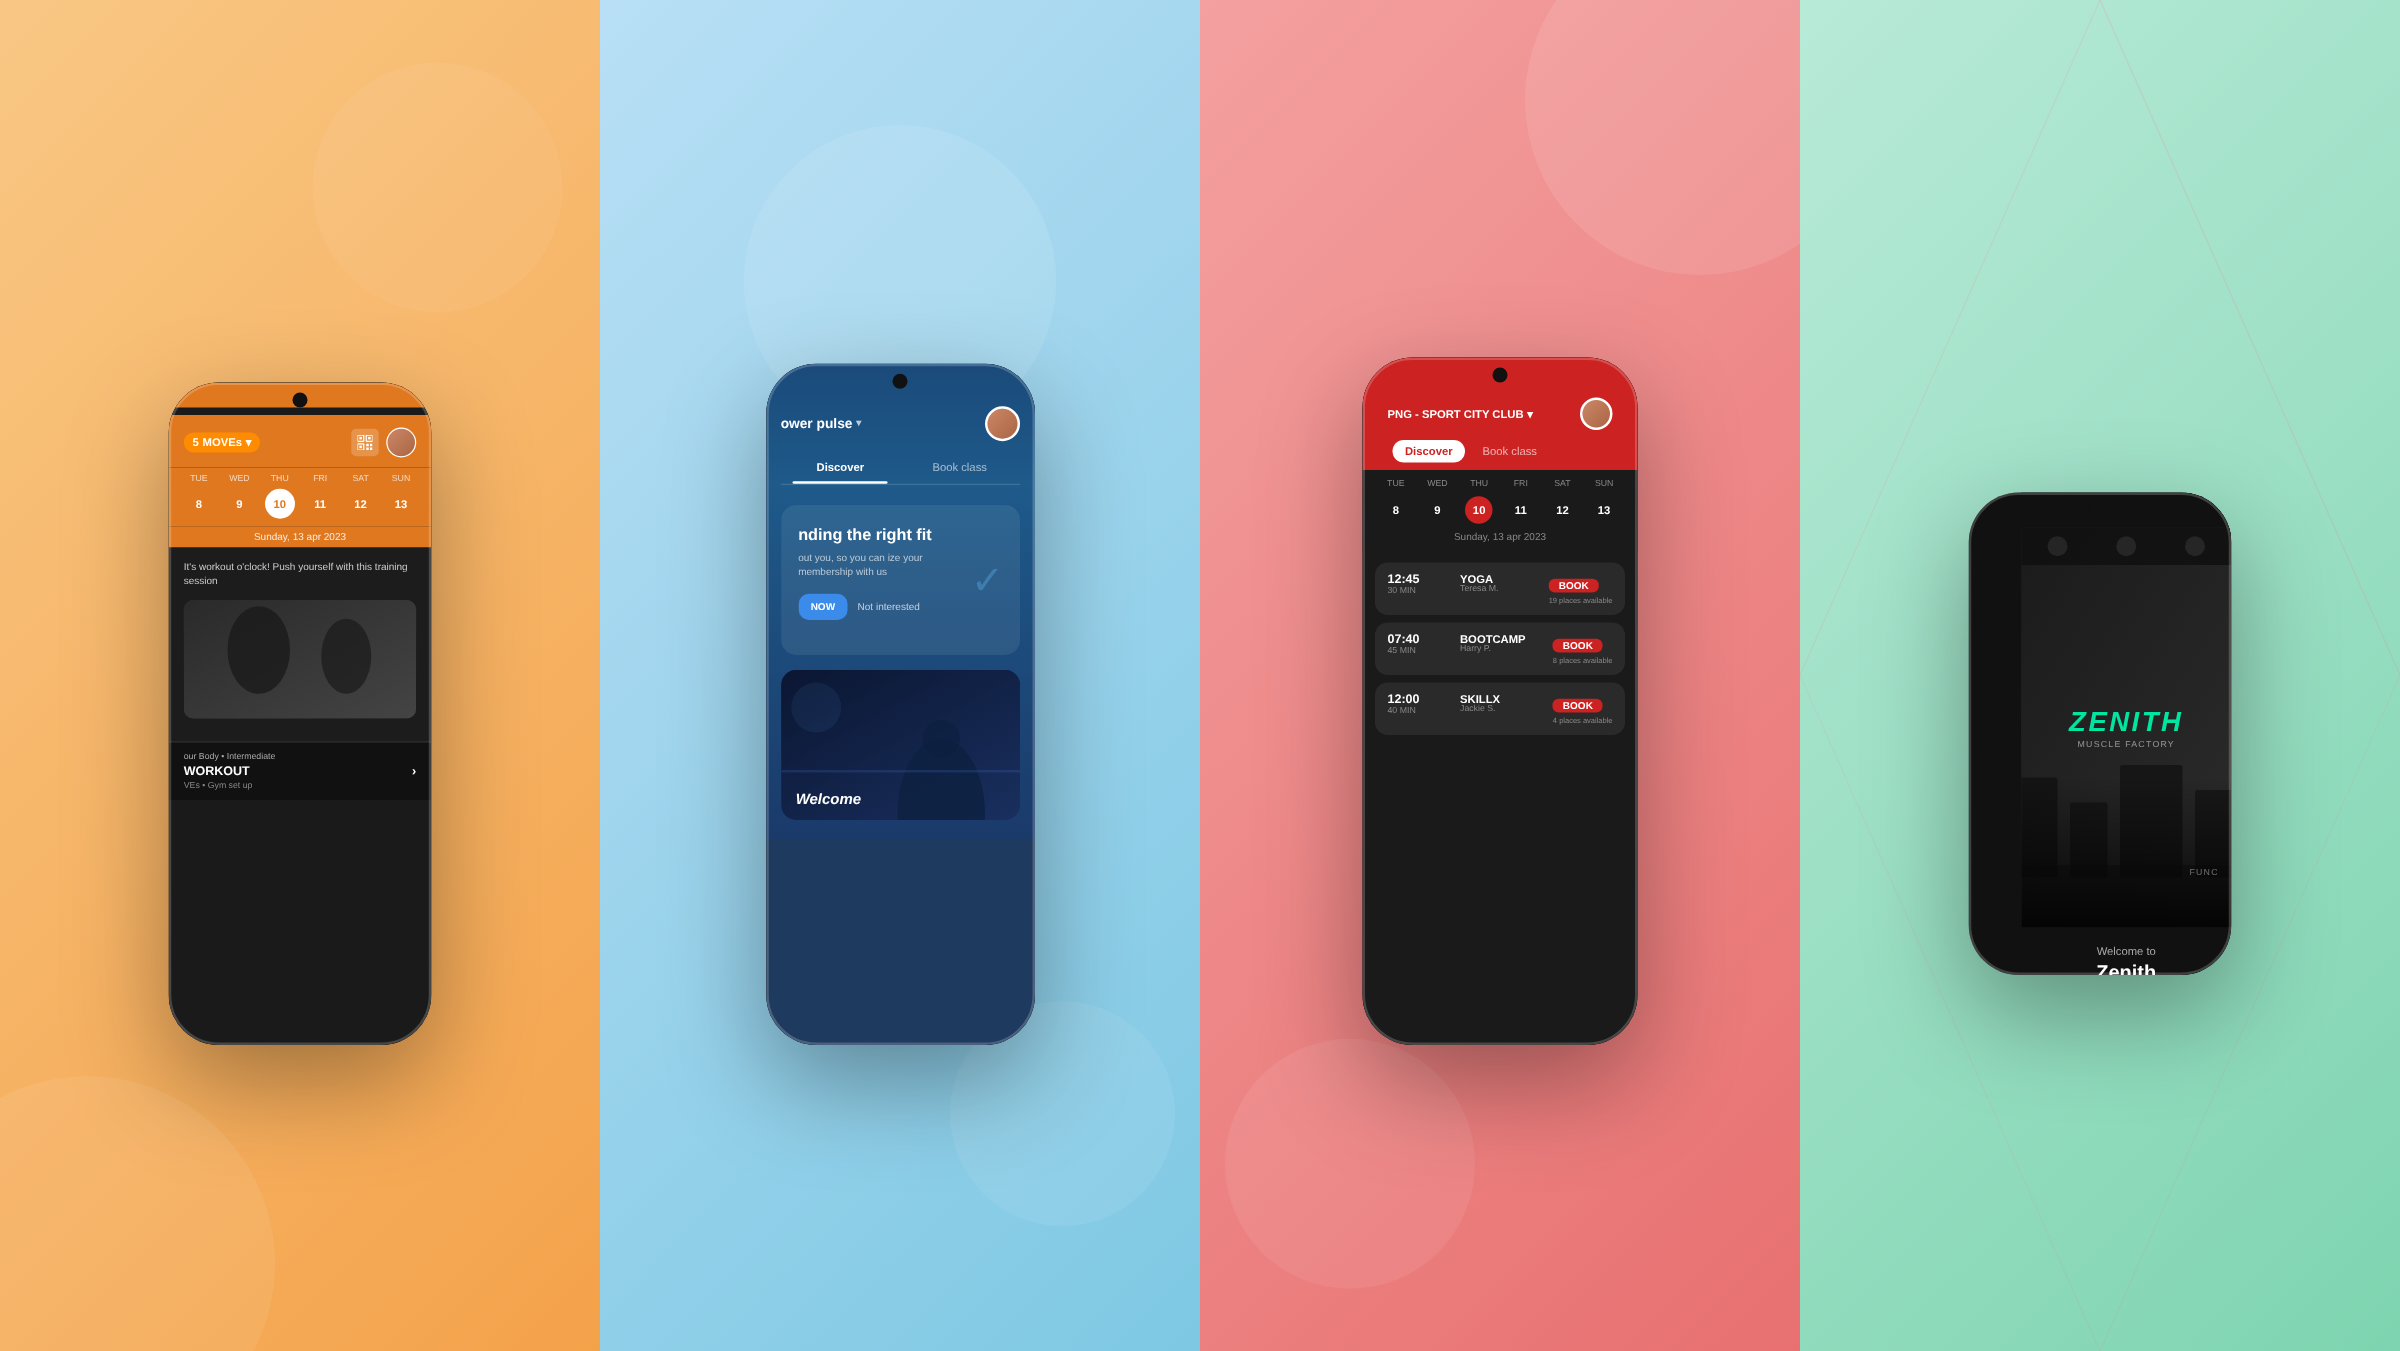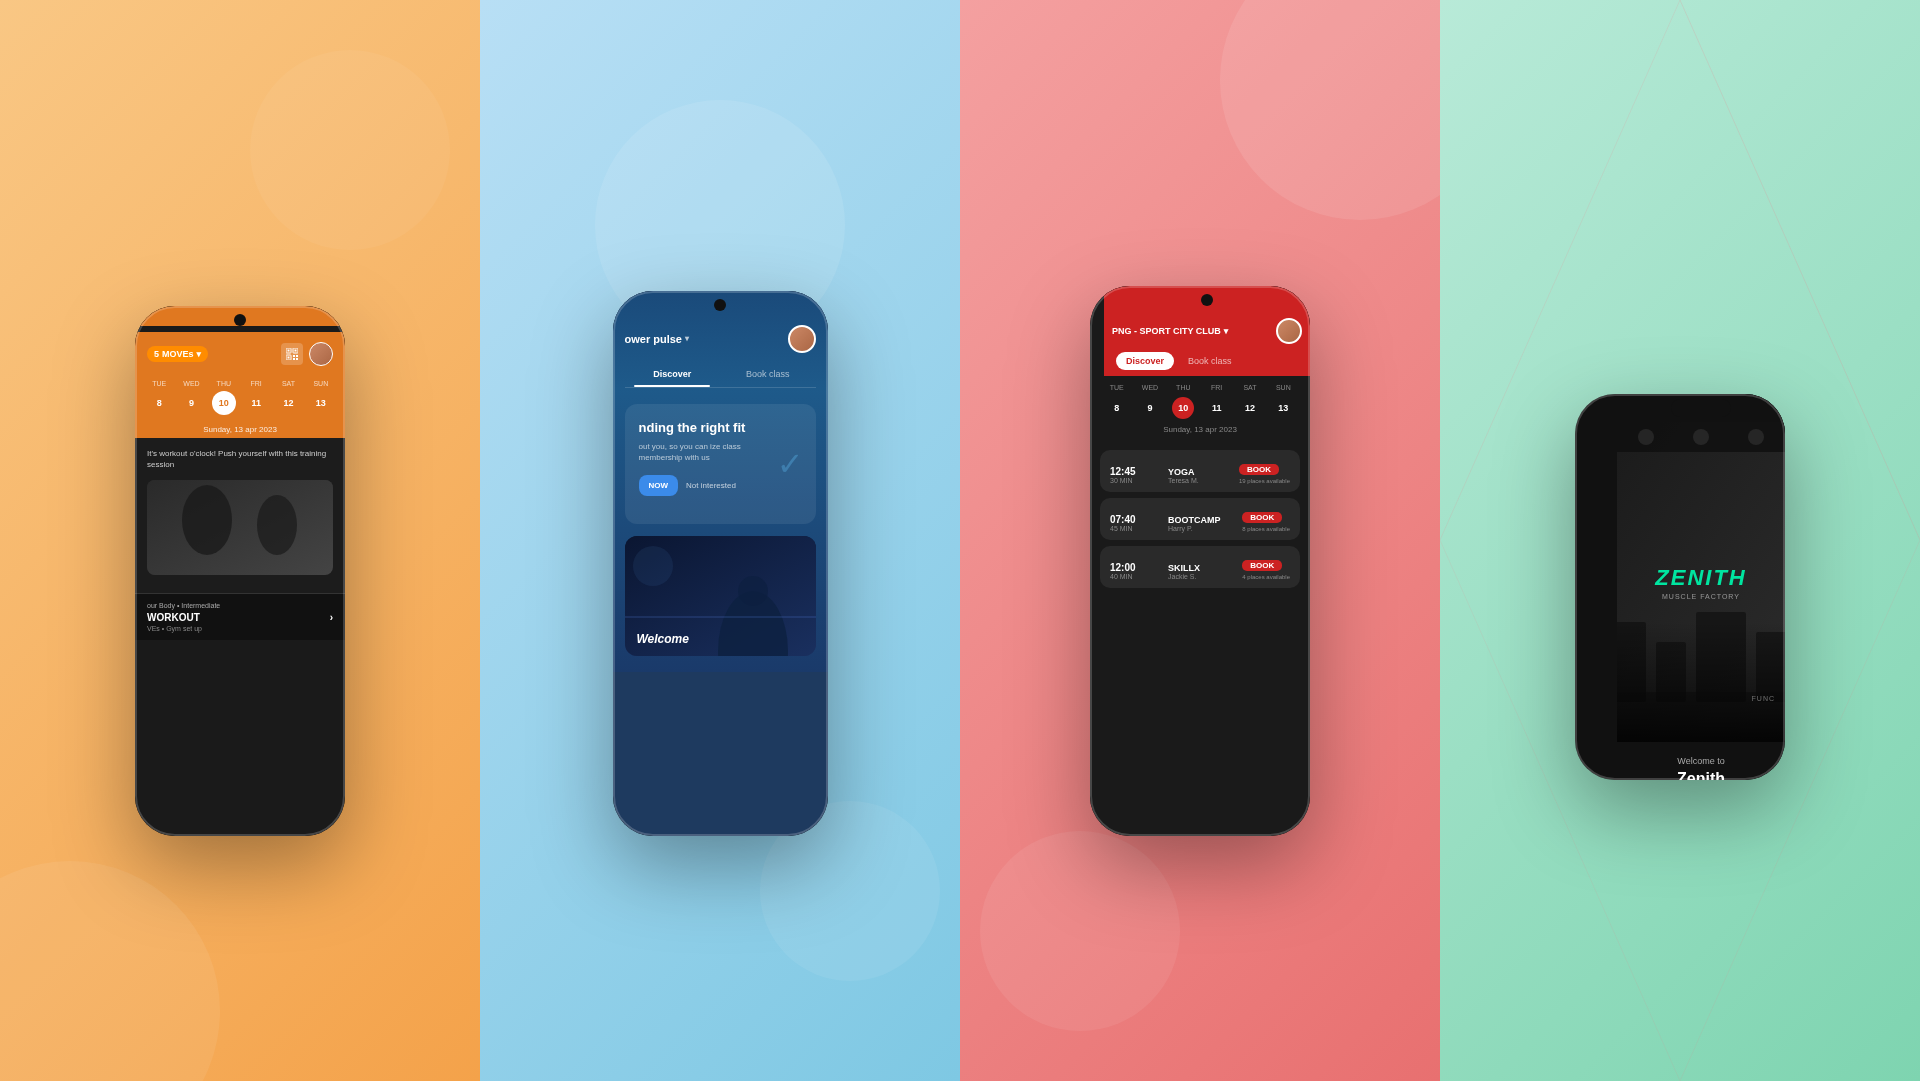--- a/index.html
+++ b/index.html
@@ -346,22 +346,21 @@
       width: 220px;
       height: 550px;
       margin-top: 40px;
     }
     .p3-screen {
       background: #1a1a1a;
       height: 100%;
     }
     .p3-header {
       background: #cc2222;
-      padding: 0 8px;
-      margin-left: 14px;
+      padding: 0 20px;
     }
     .p3-notch {
       width: 12px;
       height: 12px;
       background: #111;
       border-radius: 50%;
       margin: 0 auto 4px;
     }
     .p3-top-bar {
       display: flex;
@@ -446,21 +445,21 @@
       padding: 8px 10px;
       display: flex;
       flex-direction: column;
       gap: 6px;
     }
     .p3-class-card {
       background: #2a2a2a;
       border-radius: 10px;
       padding: 8px 10px;
       display: flex;
-      align-items: flex-end;
+      align-items: flex-start;
       gap: 8px;
     }
     .p3-time-block {
       min-width: 50px;
     }
     .p3-time {
       font-size: 10px;
       font-weight: 700;
       color: white;
     }
@@ -714,21 +713,21 @@
           <div class="p2-tab active">Discover</div>
           <div class="p2-tab">Book class</div>
         </div>
       </div>
 
       <div class="p2-content">
 
         <div class="p2-card">
           <div class="p2-card-check">✓</div>
           <div class="p2-card-title">nding the right fit</div>
-          <div class="p2-card-text">out you, so you can ize class membership with us</div>
+          <div class="p2-card-text">out you, so you can ize your membership with us</div>
           <div class="p2-card-actions">
             <button class="p2-btn-primary">NOW</button>
             <button class="p2-btn-secondary">Not interested</button>
           </div>
         </div>
 
         <div class="p2-welcome-img">
           <svg width="100%" height="100%" viewBox="0 0 215 120" preserveAspectRatio="xMidYMid slice">
             <defs>
               <linearGradient id="imgGrad" x1="0%" y1="0%" x2="100%" y2="100%">

